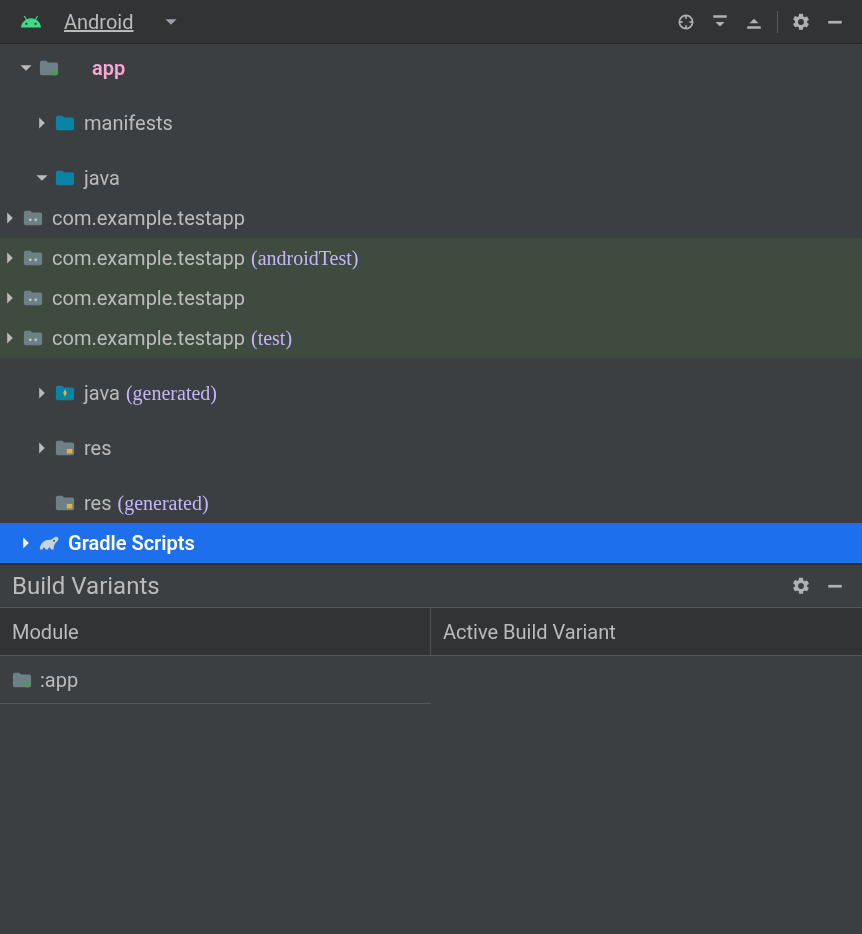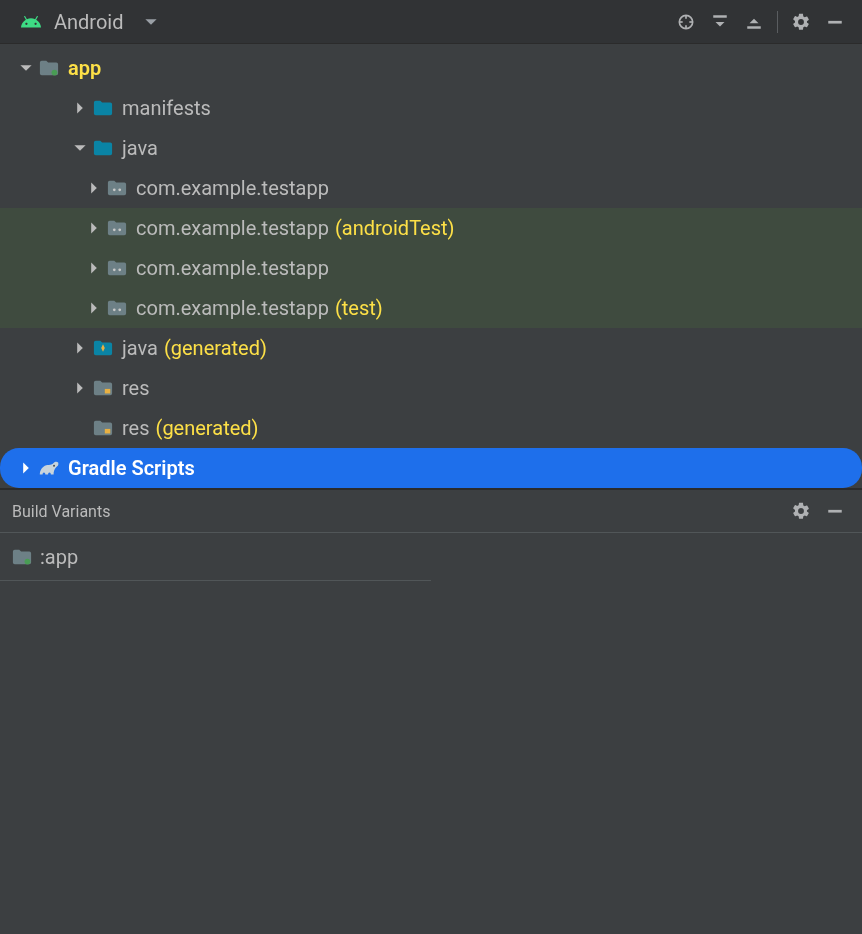--- a/index.html
+++ b/index.html
@@ -1,45 +1,45 @@
 <!DOCTYPE html>
 <html><head>
   <meta charset="utf-8">
   <style>
     * { margin:0; padding:0; box-sizing:border-box; font-family:-apple-system,BlinkMacSystemFont,"Segoe UI",Roboto,sans-serif; }
     body { background:#3c3f41; width:862px; height:934px; color:#bbbbbb; font-size:20px; overflow:hidden; }
 
     
     .toolbar { display:flex; align-items:center; height:44px; background:#313335; border-bottom:1px solid #2b2b2b; padding:0 10px 0 20px; }
-    .toolbar .dropdown { display:flex; align-items:center; gap:6px; cursor:pointer; }
+    .toolbar .dropdown { display:flex; align-items:center; gap:16px; cursor:pointer;text-decoration:underline; }
     .toolbar .dropdown .label { color:#bbbbbb; font-size:20px; margin-left:6px; }
     .toolbar .spacer { flex:1; }
     .toolbar .icon-btn { width:34px; height:34px; display:flex; align-items:center; justify-content:center; cursor:pointer; color:#afb1b3; }
     .toolbar .divider { width:1px; height:22px; background:#5a5d60; margin:0 6px; }
 
     
     .tree { padding:4px 0 0 0; background:#3c3f41; }
     .row { display:flex; align-items:center; height:40px; padding-right:10px; cursor:pointer; }
     .row .chev { width:20px; display:flex; justify-content:center; color:#a9b7c6; }
     .row .icon-slot { width:26px; display:flex; justify-content:center; align-items:center; margin-right:6px; }
     .row .label { color:#bbbbbb; white-space:nowrap; }
-    .row .label.bold { font-weight:600; color:#fde047; }
-    .row .suffix { color:#fde047; margin-left:6px; }
+    .row .label.bold { font-weight:600; color:#f9a8d4;margin-left:24px; }
+    .row .suffix { color:#c4b5fd; margin-left:6px;font-family:Liberation Serif, serif; }
     .row .label.sel { color:#ffffff; font-weight:600; }
-    .row.selected { background:#1e6feb;border-radius:19px; }
+    .row.selected { background:#1e6feb; }
     .row.hl-test { background:#3f4b3f; }
 
     
     .ind0 { padding-left:16px; }
-    .ind1 { padding-left:70px; }
-    .ind2 { padding-left:84px; }
+    .ind1 { padding-left:32px;margin-top:15px; }
+    .ind2 { }
 
     
     .bv-header { display:flex; align-items:center; height:44px; background:#3c3f41; border-top:2px solid #2b2b2b; padding:0 10px 0 12px; }
-    .bv-header .title { color:#bbbbbb; font-size:16px; }
+    .bv-header .title { color:#bbbbbb; font-size:24px; }
     .bv-header .spacer { flex:1; }
     .bv-header .icon-btn { width:34px; height:34px; display:flex; align-items:center; justify-content:center; cursor:pointer; color:#afb1b3; }
 
     .bv-table { width:100%; border-top:1px solid #515658; }
     .bv-row { display:flex; height:48px; }
     .bv-cell { display:flex; align-items:center; padding:0 12px; border-right:1px solid #515658; border-bottom:1px solid #515658; }
     .bv-cell:last-child { border-right:none; }
     .bv-head .bv-cell { color:#bbbbbb; background:#313335; }
     .bv-body .bv-cell { color:#bbbbbb; background:#3c3f41;padding-left:12px; }
     .bv-col0 { width:50%; }
@@ -280,20 +280,28 @@
       </svg>
   </div>
   <div class="icon-btn">
     <svg width="18" height="18" viewBox="0 0 16 16">
         <rect x="2" y="7" width="12" height="2.4" fill="#afb1b3"></rect>
       </svg>
   </div>
 </div>
 
 <div class="bv-table">
+  <div class="bv-row bv-head">
+    <div class="bv-cell bv-col0">
+      <span>Module</span>
+    </div>
+    <div class="bv-cell bv-col1">
+      <span>Active Build Variant</span>
+    </div>
+  </div>
   <div class="bv-row bv-body">
     <div class="bv-cell bv-col0">
       <span class="bv-app-icon">
         <svg width="20" height="18" viewBox="0 0 22 18">
             <path fill="#6d8086" d="M1 3a2 2 0 0 1 2-2h5l2 2h9a2 2 0 0 1 2 2v10a2 2 0 0 1-2 2H3a2 2 0 0 1-2-2V3z"></path>
             <circle cx="17" cy="14" r="3.2" fill="#499c54"></circle>
           </svg>
       </span>
       <span>:app</span>
     </div>

